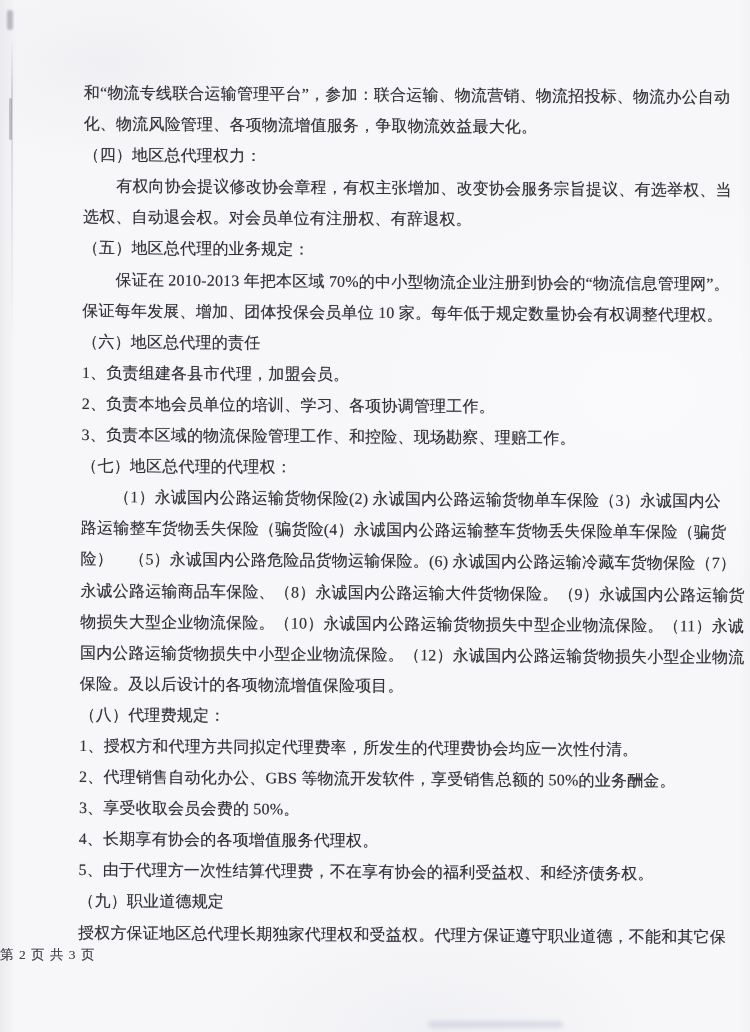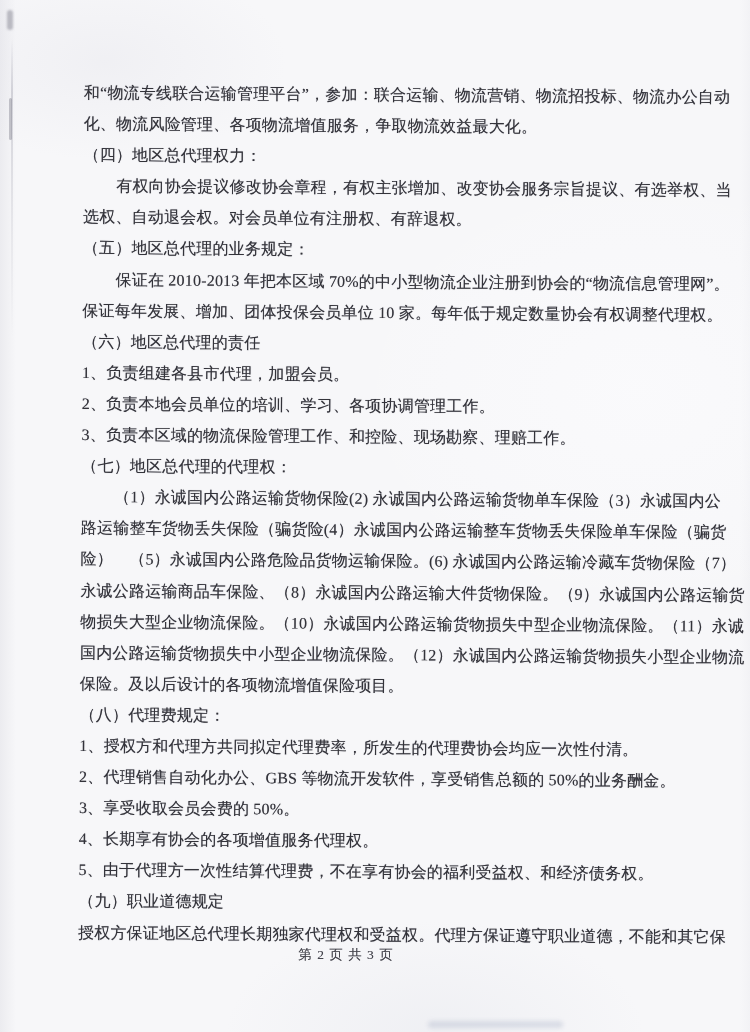--- a/index.html
+++ b/index.html
@@ -73,21 +73,20 @@
   }
   .ln {
     min-height: 31.1px;
     white-space: nowrap;
   }
   .ind { padding-left: 33px; }
   .footer {
     position: absolute;
     left: 0; top: 946px;
     width: 692px;
-    text-align: center;
     font-size: 13.5px;
     letter-spacing: 1px;
     color: #44444c;
     text-shadow: 0 0 0.6px rgba(70,70,82,0.5);
   }
 </style>
 </head>
 <body>
 
 <div class="page">

